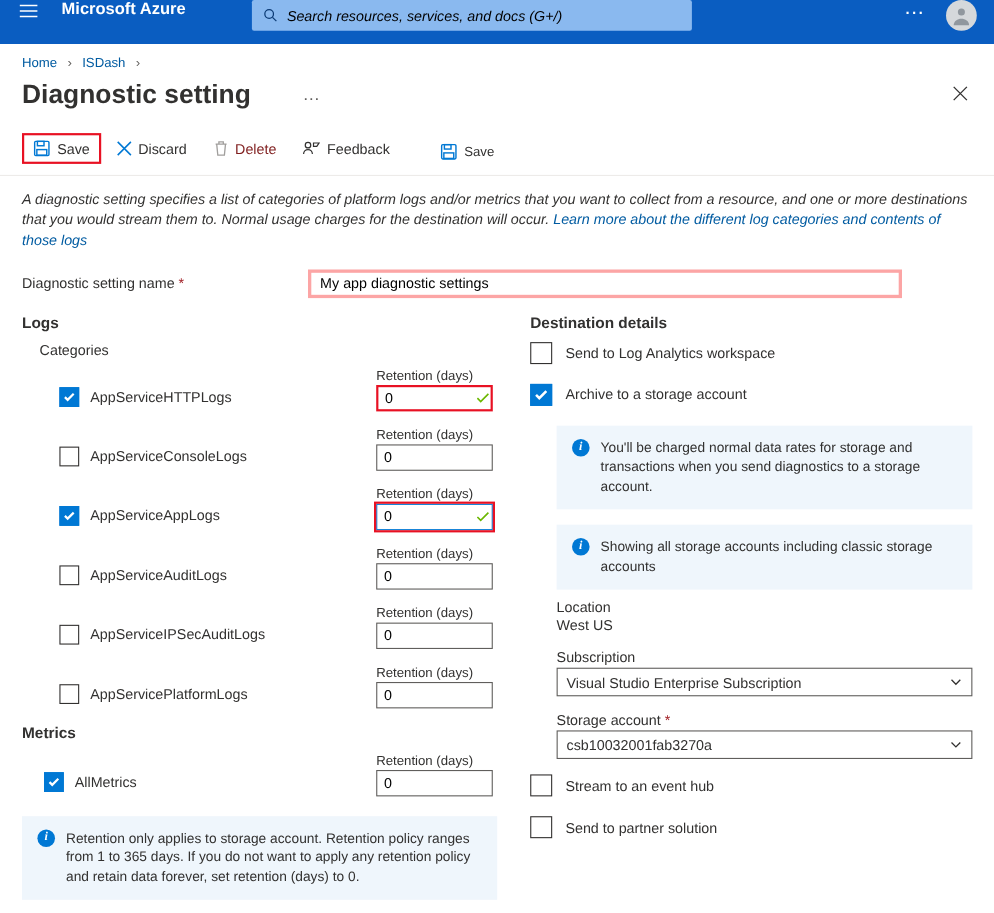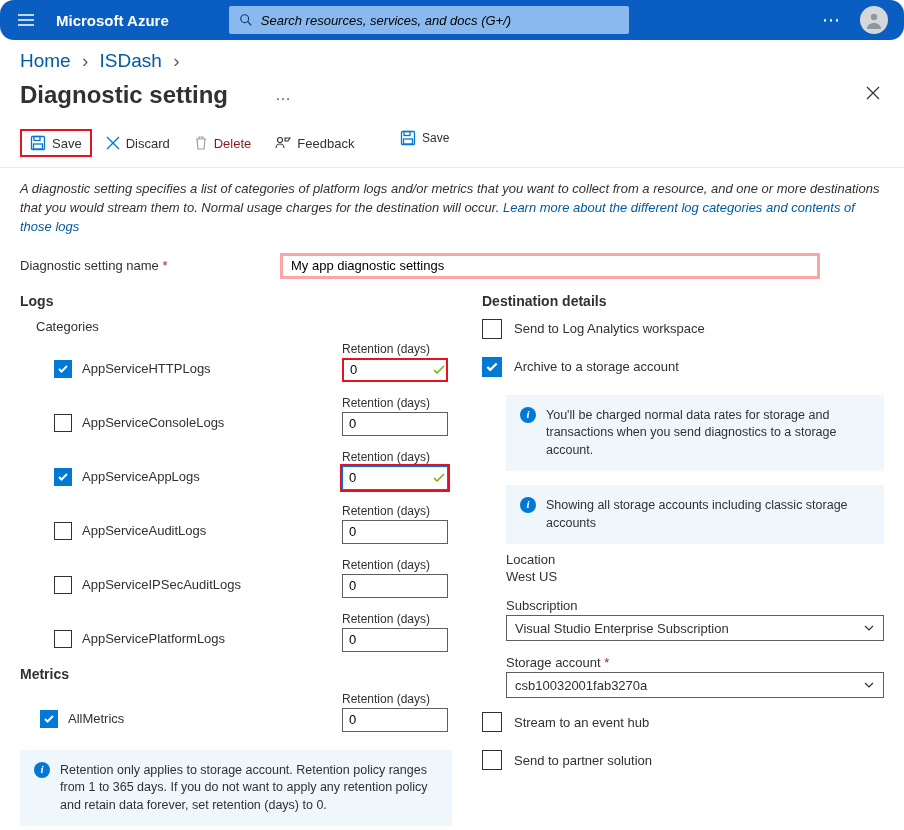--- a/index.html
+++ b/index.html
@@ -1,30 +1,30 @@
 <!DOCTYPE html>
 <html><head>
 <meta charset="utf-8">
 <style>
   * { box-sizing: border-box; margin: 0; padding: 0; }
   body { font-family: "Segoe UI", Arial, sans-serif; font-size: 13px; color: #323130; background: #fff; width: 904px; }
   
   
-  .topbar { background: #0a5dc1; height: 40px; display: flex; align-items: center; padding: 0 16px; color: #fff; border-radius: 14px; }
+  .topbar { background: #0a5dc1; height: 40px; display: flex; padding: 0 16px; color: #fff; }
   .hamburger { width: 20px; height: 20px; cursor: pointer; margin-right: 20px; }
   .brand { font-size: 15px; font-weight: 600; margin-right: 60px; }
   .searchbox { flex: 0 0 400px; background: #8ab9ef; border-radius: 2px; height: 28px; display: flex; align-items: center; padding: 0 10px; color: #0b3a74; }
   .searchbox svg { margin-right: 8px; }
   .searchbox span { color: #000000; font-size: 13px; font-style: italic; }
   .top-spacer { flex: 1; }
   .top-dots { margin-right: 18px; cursor: pointer; letter-spacing: 2px; font-size: 18px; }
   .avatar { width: 28px; height: 28px; border-radius: 50%; background: #d5d8db; display: flex; align-items: center; justify-content: center; }
   
   
-  .breadcrumb { padding: 10px 20px 6px 20px; font-size: 19px; }
+  .breadcrumb { padding: 10px 20px 6px 20px; font-size: 12px; }
   .breadcrumb a { color: #005ba1; text-decoration: none; cursor: pointer; }
   .breadcrumb .sep { color: #605e5c; margin: 0 6px; }
   
   
   .title-row { display: flex; align-items: center; padding: 2px 20px 12px 20px; gap: 33px; }
   .title-row h1 { font-size: 24px; font-weight: 600; flex: 0 0 auto; }
   .title-dots { margin-left: 14px; color: #605e5c; cursor: pointer; font-size: 16px; letter-spacing: 1px; }
   .title-spacer { flex: 1; }
   .close-x { cursor: pointer; font-size: 18px; color: #323130; padding: 4px; }
   

